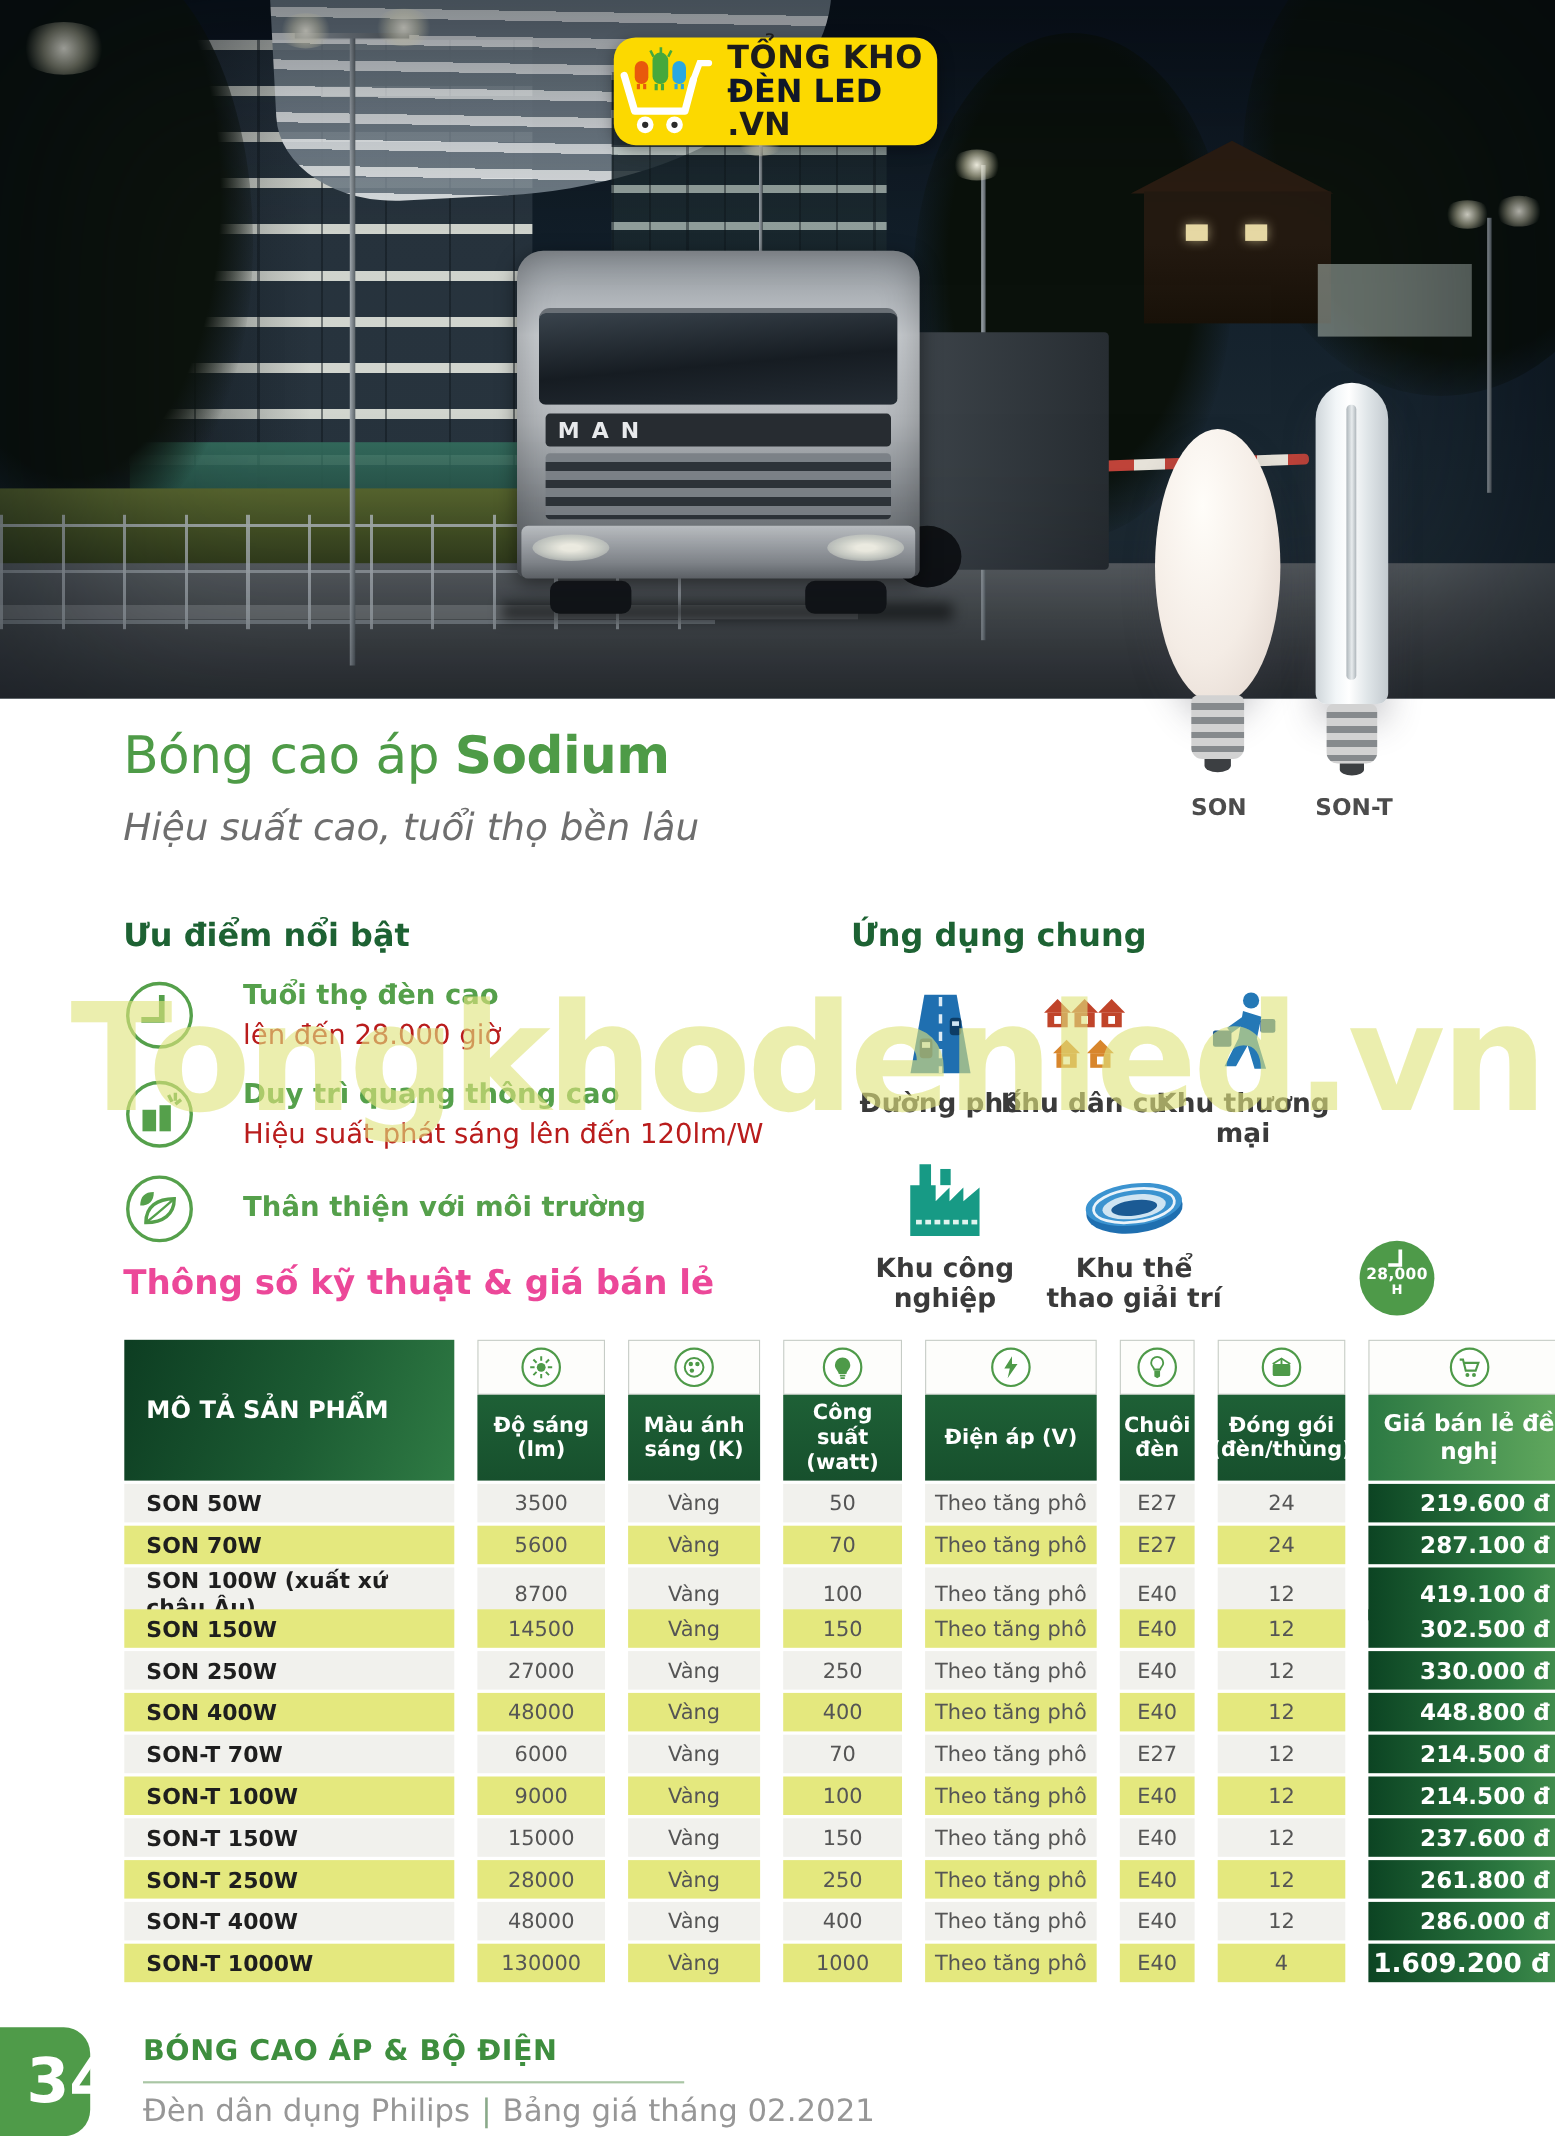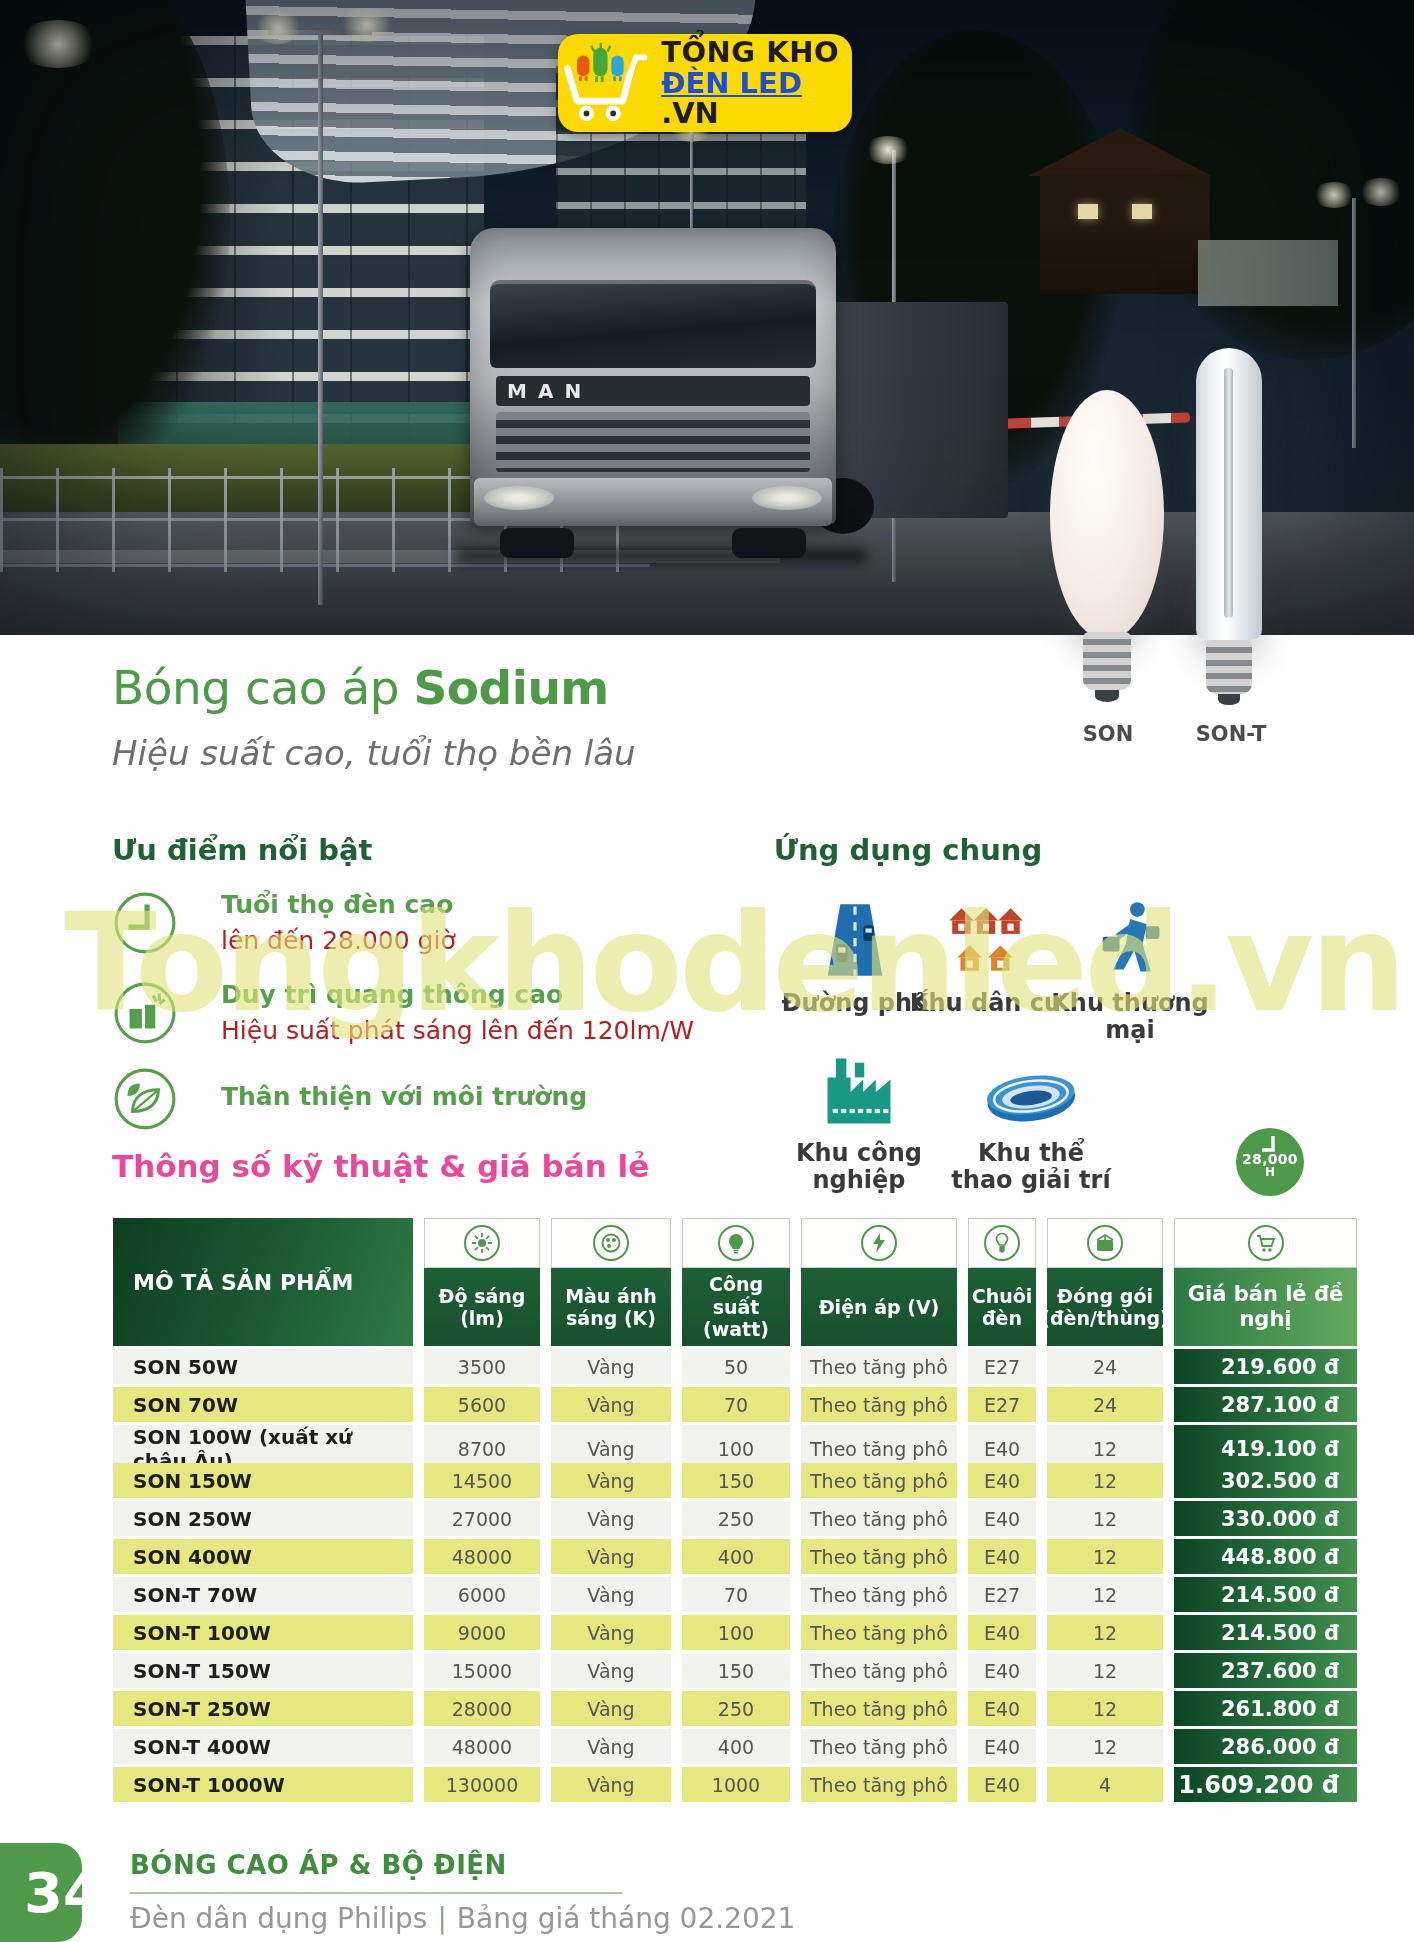--- a/index.html
+++ b/index.html
@@ -75,21 +75,21 @@
   .trailer { left:828px; top:302px; width:180px; height:216px; border-radius:4px;
     background:linear-gradient(90deg,#3d444a,#272d32); }
   .trailer-wheel { left:812px; top:478px; width:62px; height:56px; border-radius:50%; background:#101316; }
 
   
   .logo-badge { left:558px; top:34px; width:294px; height:98px; background:#fcd900; border-radius:20px;
     display:flex; align-items:center; box-shadow:0 4px 14px rgba(0,0,0,.35); z-index:4; }
   .logo-text { margin-left:8px; line-height:1.06; }
   .logo-line1 { font-weight:bold; font-size:29px; color:#1c1c1c; letter-spacing:.5px; }
   .logo-line2 { font-weight:bold; font-size:29px; }
-  .logo-red { color:#1d4ed8;text-decoration:underline; } .logo-dark { color:#1c1c1c; }
+  .logo-red { color:#0f172a; } .logo-dark { color:#1c1c1c; }
 
   
   .lamp-son-bulb { left:1050px; top:390px; width:114px; height:250px; border-radius:50%; z-index:3;
     background:radial-gradient(ellipse at 38% 28%, #fffdf9 0%, #f4ece5 55%, #ded1c9 100%);
     box-shadow:0 18px 30px rgba(60,60,70,.25); }
   .lamp-sont-tube { left:1196px; top:348px; width:66px; height:292px; border-radius:33px 33px 10px 10px; z-index:3;
     background:linear-gradient(90deg,#cfd6da 0%,#f2f6f8 28%,#ffffff 46%,#dfe5e8 72%,#c3cacf 100%);
     box-shadow:0 18px 30px rgba(60,60,70,.25); }
   .lamp-sont-inner { left:1224px; top:368px; width:9px; height:250px; border-radius:4px; z-index:3;
     background:linear-gradient(90deg,#aeb6bb,#e7ebed 55%,#aeb6bb); }
@@ -126,21 +126,21 @@
   
   .life-badge { left:1236px; top:1128px; width:68px; height:68px; border-radius:50%; background:#4e9a49; z-index:5;
     color:#ffffff; text-align:center; }
   .life-badge svg { display:block; margin:7px auto 0; }
   .life-value { font-size:14px; font-weight:bold; margin-top:-4px; letter-spacing:.3px; }
   .life-unit { font-size:12px; font-weight:bold; margin-top:-2px; }
 
   
   .specs-heading { left:112px; top:1148px; font-size:31px; font-weight:bold; color:#ec4899; }
   .spec-table { left:113px; top:1218px; width:1190px; }
-  .thead, .trow { display:grid; grid-template-columns:300px 116px 120px 108px 156px 68px 116px 183px; column-gap:11px; }
+  .thead, .trow { display:grid; grid-template-columns:300px 116px 120px 108px 156px 68px 116px 183px; column-gap:21px; }
   .thead { grid-template-rows:50px 78px; }
   .hdesc { grid-row:1 / span 2; background:linear-gradient(110deg,#0d3d22 0%,#1c5c33 55%,#2f7b44 100%);
     color:#fff; font-weight:bold; font-size:22px; display:flex; align-items:center; padding-left:20px; }
   .icell { background:#fdfdfb; border:1px solid #c6ccc6; display:flex; align-items:center; justify-content:center; }
   .hcircle { width:36px; height:36px; border:2px solid #4e9a49; border-radius:50%; background:#fff;
     display:flex; align-items:center; justify-content:center; }
   .hlabel { background:linear-gradient(180deg,#1e6036,#17502d); color:#fff; font-weight:bold; font-size:19px;
     display:flex; align-items:center; justify-content:center; text-align:center; line-height:1.18; padding:0 4px; }
   .hprice { background:linear-gradient(90deg,#2c7943,#63aa5f); font-size:21px; }
   .trow { height:35px; margin-top:3px; }

